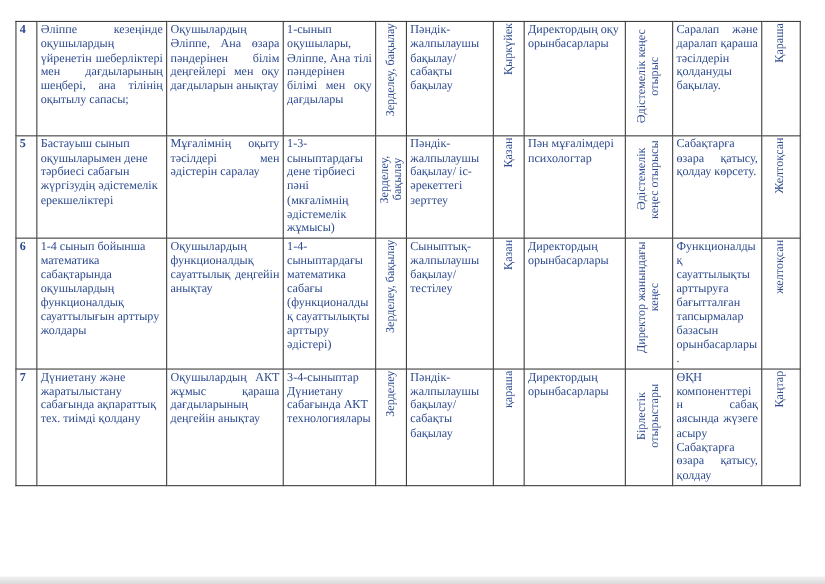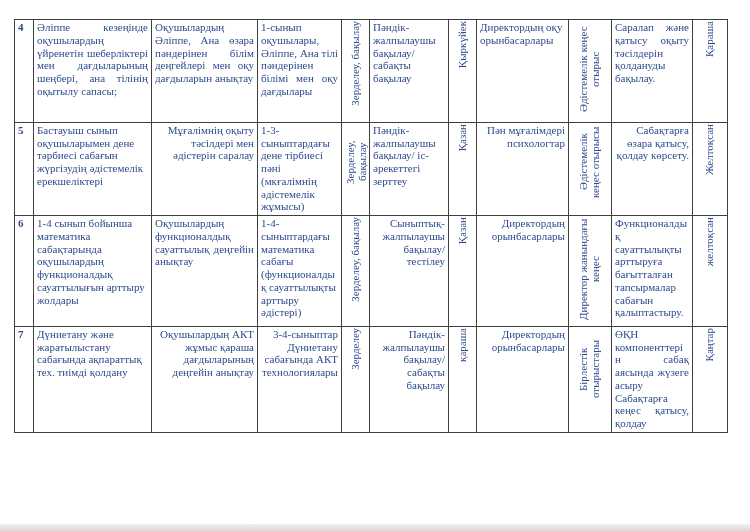--- a/index.html
+++ b/index.html
@@ -20,22 +20,22 @@
   table.plan td{
     border:1px solid #3f3f3f;
     vertical-align:top;
     padding:1px 3px 2px 3px;
     font-size:11px;line-height:1.16;
     overflow:hidden;
     word-wrap:break-word;
   }
   td.num{font-weight:bold;font-size:10px;padding-left:2px;vertical-align:top;}
   td.jt{text-align:justify;}
-  td.mid{vertical-align:middle;text-align:right;}
-  td.ctr{text-align:right;}
+  td.mid{vertical-align:middle;}
+  td.ctr{text-align:left;}
   td.v{vertical-align:middle;text-align:center;padding:2px 1px;}
   .vtext{
     display:inline-block;
     writing-mode:vertical-rl;
     transform:rotate(180deg);
     line-height:1.08;
     white-space:normal;
   }
   .h102 .vtext{max-height:96px;}
   .h82  .vtext{max-height:76px;}
@@ -66,21 +66,21 @@
         <tr class="h102" style="height:102px">
       <td class="num">4</td>
       <td class="jt">Әліппе кезеңінде оқушылардың үйренетін шеберліктері мен дағдыларының шеңбері, ана тілінің оқытылу сапасы;</td>
       <td class="jt">Оқушылардың Әліппе, Ана өзара пәндерінен білім деңгейлері мен оқу дағдыларын анықтау</td>
       <td class="jt">1-сынып оқушылары, Әліппе, Ана тілі пәндерінен білімі мен оқу дағдылары</td>
       <td class="v"><span class="vtext">Зерделеу, бақылау</span></td>
       <td>Пәндік-жалпылаушы бақылау/ сабақты бақылау</td>
       <td class="v"><span class="vtext">Қыркүйек</span></td>
       <td>Директордың оқу орынбасарлары</td>
       <td class="v"><span class="vtext">Әдістемелік кеңес отырыс</span></td>
-      <td class="jt">Саралап және қатысу оқыту тәсілдерін қолдануды бақылау.</td>
+      <td class="jt">Саралап және даралап қараша тәсілдерін қолдануды бақылау.</td>
       <td class="v"><span class="vtext">Қараша</span></td>
     </tr>
 
     <tr class="h82" style="height:82px">
       <td class="num">5</td>
       <td>Бастауыш сынып оқушыларымен дене тәрбиесі сабағын жүргізудің әдістемелік ерекшеліктері</td>
       <td class="jt mid">Мұғалімнің оқыту тәсілдері мен әдістерін саралау</td>
       <td>1-3-сыныптардағы дене тірбиесі пәні (мкғалімнің әдістемелік жұмысы)</td>
       <td class="v"><span class="vtext">Зерделеу, бақылау</span></td>
       <td>Пәндік-жалпылаушы бақылау/ іс-әрекеттегі зерттеу</td>
@@ -94,34 +94,34 @@
     <tr class="h110" style="height:110px">
       <td class="num">6</td>
       <td>1-4 сынып бойынша математика сабақтарында оқушылардың функционалдық сауаттылығын арттыру жолдары</td>
       <td class="jt">Оқушылардың функционалдық сауаттылық деңгейін анықтау</td>
       <td>1-4-сыныптардағы математика сабағы (функционалдық сауаттылықты арттыру әдістері)</td>
       <td class="v"><span class="vtext">Зерделеу, бақылау</span></td>
       <td class="mid">Сыныптық-жалпылаушы бақылау/тестілеу</td>
       <td class="v"><span class="vtext">Қазан</span></td>
       <td class="ctr">Директордың орынбасарлары</td>
       <td class="v"><span class="vtext">Директор жанындағы кеңес</span></td>
-      <td>Функционалдық сауаттылықты арттыруға бағытталған тапсырмалар сабағын қалыптастыру.</td>
+      <td>Функционалдық сауаттылықты арттыруға бағытталған тапсырмалар базасын орынбасарлары.</td>
       <td class="v"><span class="vtext">желтоқсан</span></td>
     </tr>
 
     <tr class="h88" style="height:88px">
       <td class="num">7</td>
       <td>Дүниетану және жаратылыстану сабағында ақпараттық тех. тиімді қолдану</td>
       <td class="jt mid">Оқушылардың АКТ жұмыс қараша дағдыларының деңгейін анықтау</td>
       <td class="mid">3-4-сыныптар Дүниетану сабағында АКТ технологиялары</td>
       <td class="v"><span class="vtext">Зерделеу</span></td>
       <td class="mid">Пәндік-жалпылаушы бақылау/сабақты бақылау</td>
       <td class="v"><span class="vtext">қараша</span></td>
       <td class="ctr mid">Директордың орынбасарлары</td>
       <td class="v"><span class="vtext">Бірлестік отырыстары</span></td>
-      <td class="jt">ӨҚН компоненттерін сабақ аясында жүзеге асыру Сабақтарға кеңес қатысу, қолдау</td>
+      <td class="jt">ӨҚН компоненттерін сабақ аясында жүзеге асыру Сабақтарға өзара қатысу, қолдау</td>
       <td class="v"><span class="vtext">Қаңтар</span></td>
     </tr>
   </tbody>
     </table>
 
   <div class="page-bottom-edge"></div>
 </div>
 
 </body></html>

